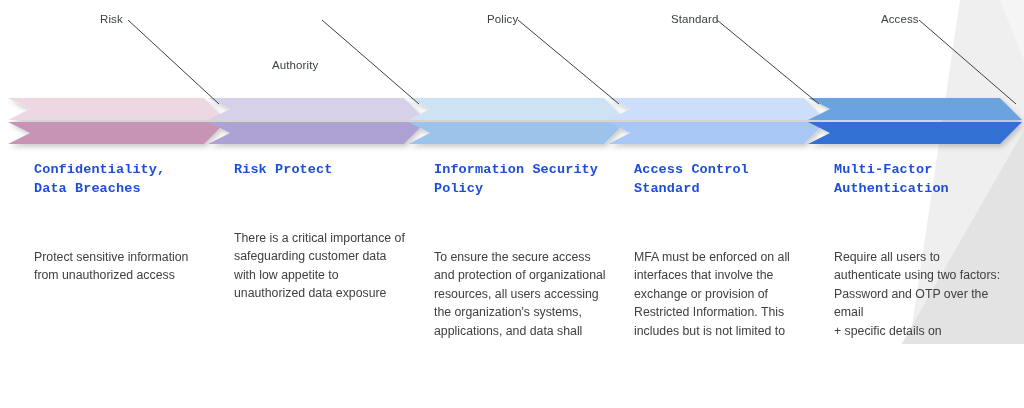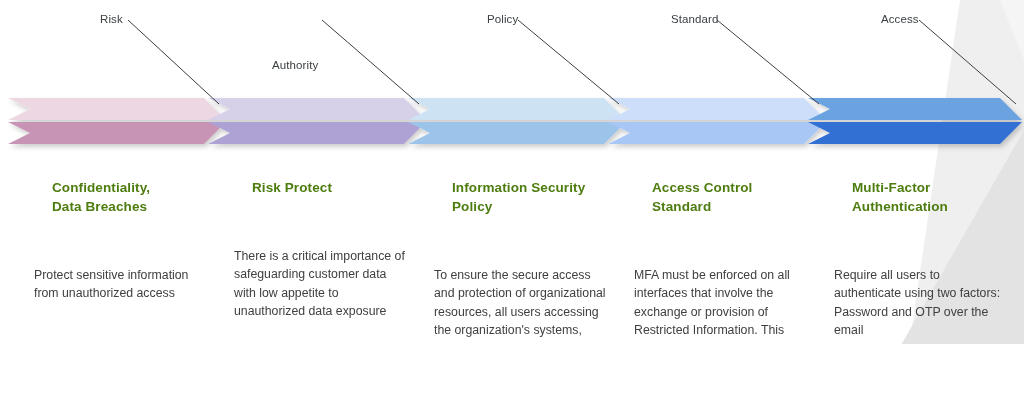--- a/index.html
+++ b/index.html
@@ -30,27 +30,28 @@
     letter-spacing:.1px;
   }
 
   .col{
     position:absolute;
     top:160px;
     width:176px;
     z-index:4;
   }
   .col h3{
-    margin:18px;
+    margin:0;
     font-size:13.5px;
     font-weight:bold;
-    color:#4d7c0f;
+    color:#1d4ed8;
     line-height:19px;
     letter-spacing:.1px;
     white-space:pre-line;
+    font-family:Liberation Mono, monospace;
   }
   .col .body{
     margin-top:31px;
     font-size:12.3px;
     color:#404040;
     line-height:18.6px;
     white-space:pre-line;
   }
 </style>
 </head>

